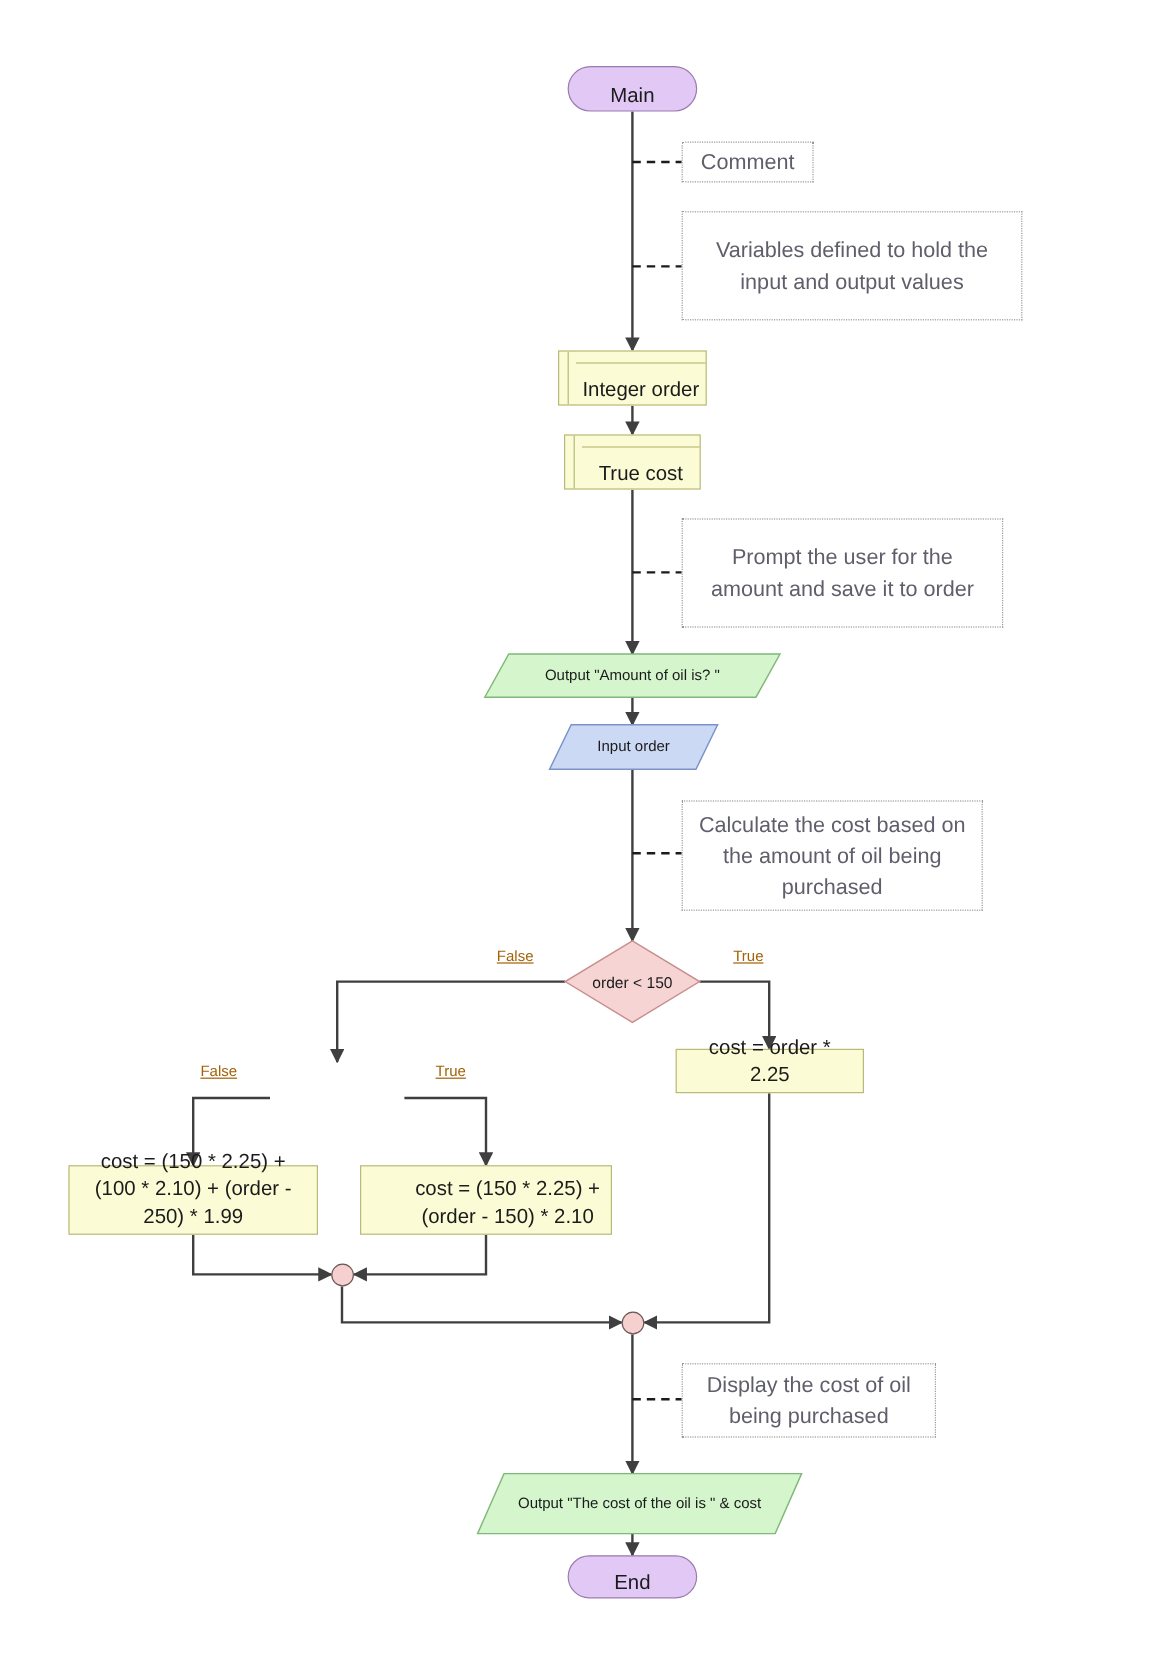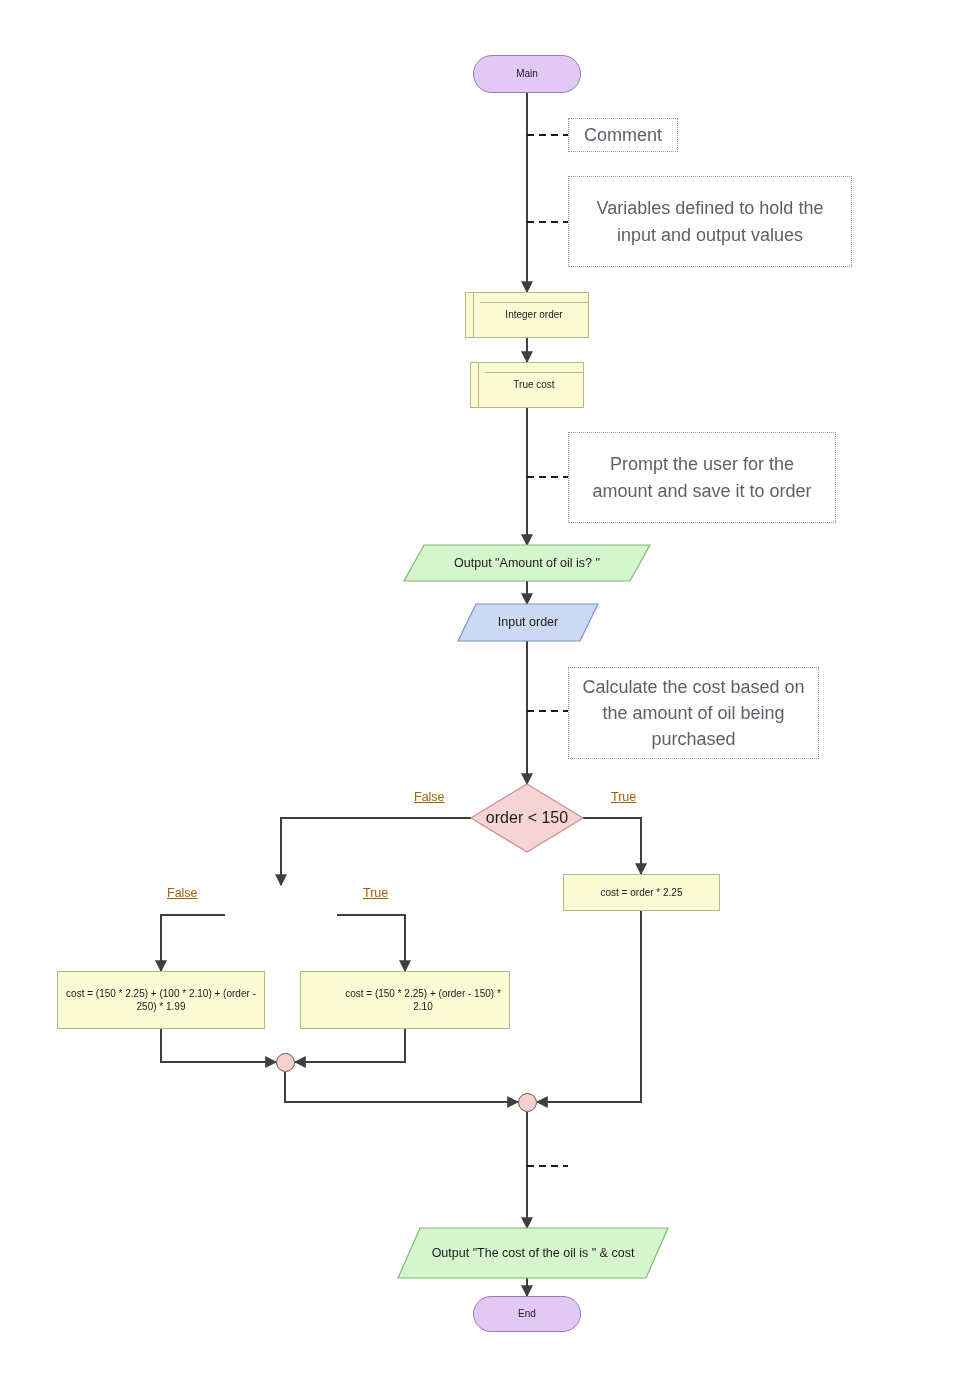--- a/index.html
+++ b/index.html
@@ -23,25 +23,25 @@
     left: 0;
     top: 0;
     width: 976px;
     height: 1392px;
     pointer-events: none;
   }
   .node {
     position: absolute;
     box-sizing: border-box;
     display: flex;
-    align-items: center;
+    align-items: flex-end;
     justify-content: center;
     text-align: center;
     color: #1b1b1b;
-    font-size: 10px;
+    font-size: 17px;
     line-height: 1.35;
   }
   
   .terminal {
     background: #e1c8f5;
     border: 1.2px solid #9a7ab0;
     border-radius: 22px;
   }
   
   .decl {
@@ -107,21 +107,21 @@
   }
   .diamond-label {
     position: absolute;
     left: 0;
     top: 0;
     right: 0;
     bottom: 0;
     display: flex;
     align-items: center;
     justify-content: center;
-    font-size: 16px;
+    font-size: 13px;
     color: #1b1b1b;
   }
   
   .note {
     position: absolute;
     box-sizing: border-box;
     border: 1px dotted #999999;
     background: transparent;
     color: #5f5f6b;
     font-size: 18px;
@@ -282,14 +282,17 @@
   </div>
 
   <div class="note" style="left:568px; top:432px; width:268px; height:91px;">
     <span>Prompt the user for the amount and save it to order</span>
   </div>
 
   <div class="note" style="left:568px; top:667px; width:251px; height:92px;">
     <span>Calculate the cost based on the amount of oil being purchased</span>
   </div>
 
+  <div class="note" style="left:568px; top:1136px; width:212px; height:62px;">
+    <span>Display the cost of oil being purchased</span>
+  </div>
 
 </div>
 
 </body></html>

